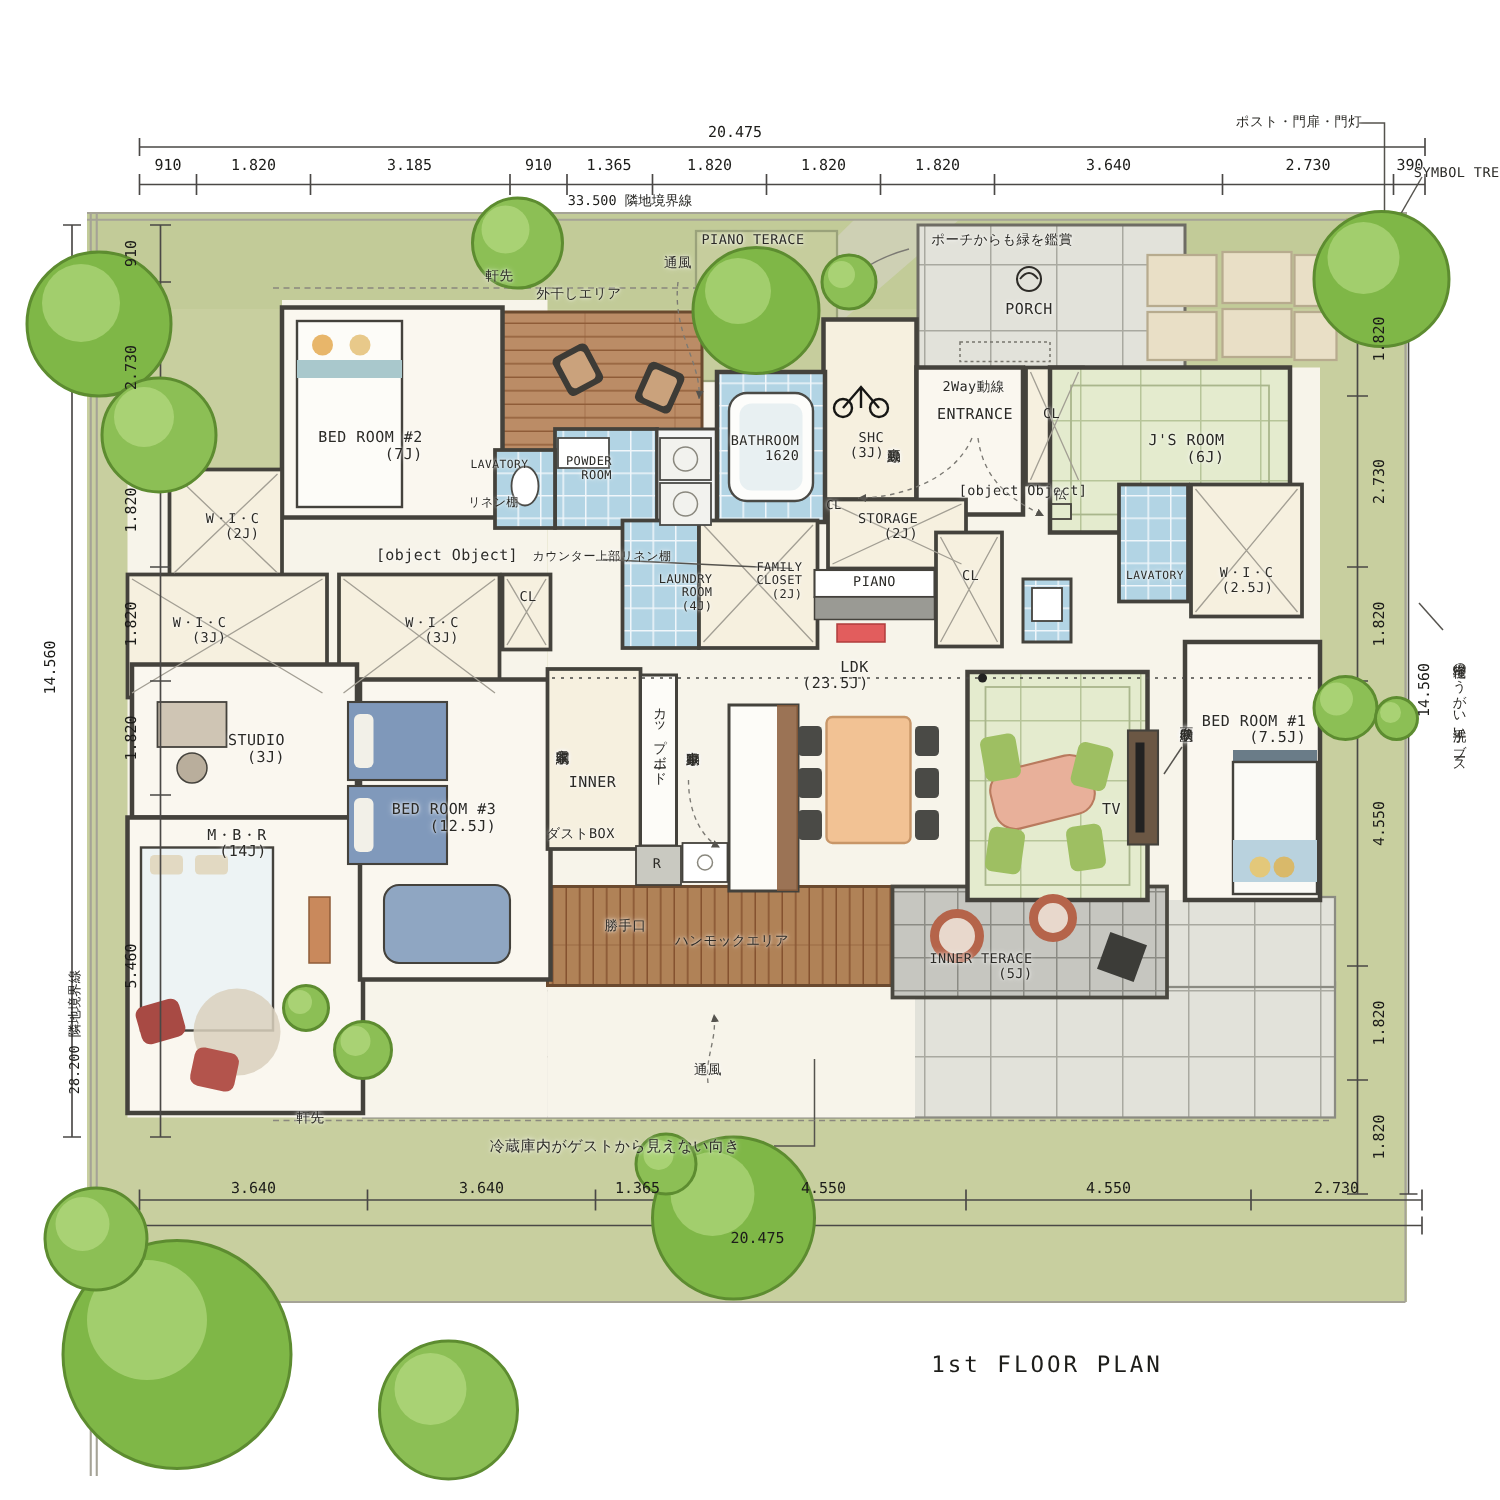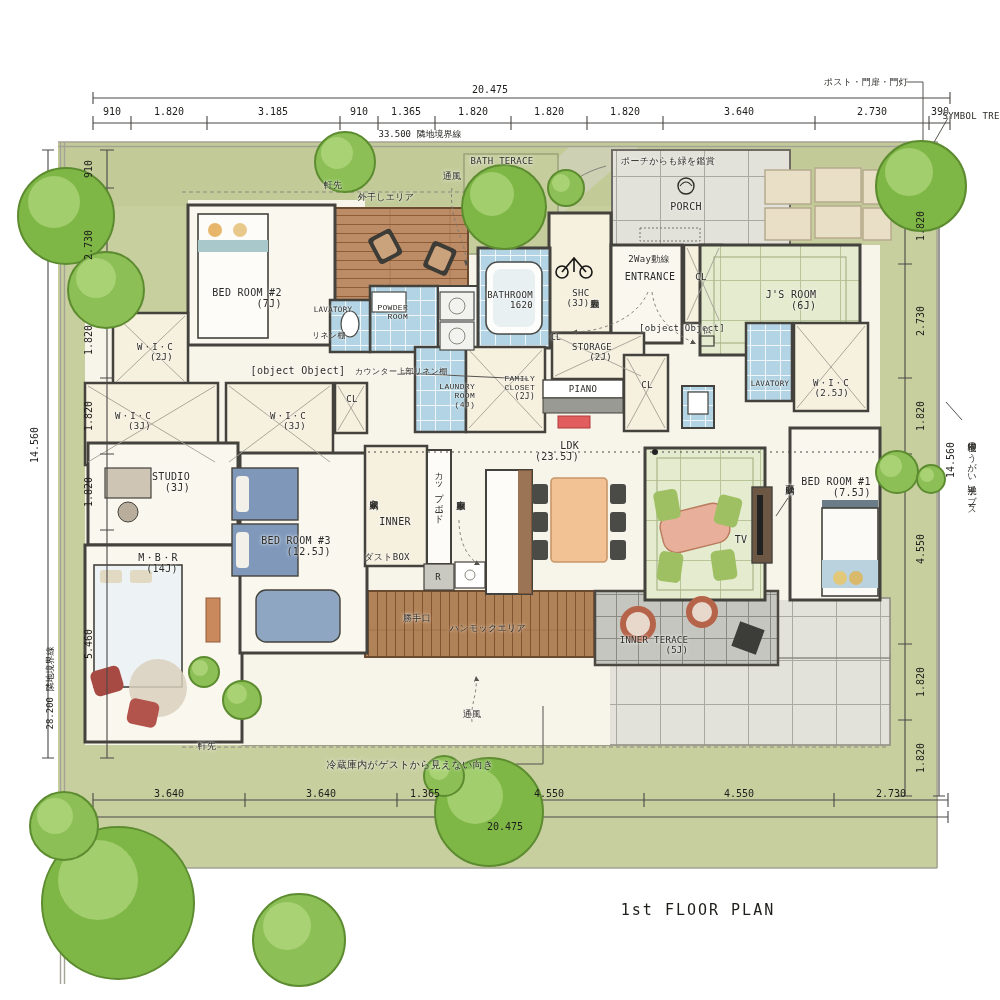--- a/index.html
+++ b/index.html
@@ -4,21 +4,21 @@
 <style>
   html,body{margin:0;padding:0;background:#fff;}
   #stage{position:relative;width:1000px;height:1000px;overflow:hidden;background:#fff;
          font-family:"DejaVu Sans Mono","Liberation Sans",sans-serif;}
   #scene{position:absolute;left:0;top:0;}
   .lbl{position:absolute;transform:translate(-50%,-50%);white-space:nowrap;color:#2b2a26;
        text-align:right;line-height:1.12;letter-spacing:.3px;
        text-shadow:0 0 2px rgba(255,255,255,.95),0 0 4px rgba(255,255,255,.8);}
   .rlabel span{display:block;}
   .s7{font-size:7.5px}.s8{font-size:8px}.s9{font-size:9px}.s10{font-size:10px}
-  .wrap{white-space:normal;font-family:Liberation Mono, monospace;}
+  .wrap{white-space:normal;}
   .w62{width:62px}.w56{width:56px}.w52{width:52px}
   .dim{position:absolute;transform:translate(-50%,-50%);font-size:10px;color:#1d1d1a;white-space:nowrap;}
   .dimv{transform:translate(-50%,-50%) rotate(-90deg);}
   .vjp{writing-mode:vertical-rl;text-orientation:mixed;transform:translate(-50%,-50%);}
   .watermark{font-family:"DejaVu Sans",sans-serif;font-size:27px;color:#8f8f8f;opacity:.8;
              letter-spacing:1px;text-shadow:none;}
   .title{font-size:15px;letter-spacing:2px;color:#1d1d1a;text-shadow:none;}
 </style>
 </head>
 <body>
@@ -386,21 +386,21 @@
       <span>W・I・C</span>
       <span>(3J)</span>
     </div>
 <div class="lbl rlabel s9" style="left:288px;top:421px">
       <span>W・I・C</span>
       <span>(3J)</span>
     </div>
 <div class="lbl s9" style="left:352px;top:399px">CL</div>
 <div class="lbl s10" style="left:298px;top:371px">[object Object]</div>
 <div class="lbl s8" style="left:355px;top:372px;transform:translate(0,-50%)">カウンター上部リネン棚</div>
-<div class="lbl rlabel s10" style="left:171px;top:482px">
+<div class="lbl rlabel s10" style="left:171px;top:500px">
       <span>STUDIO</span>
       <span>(3J)</span>
     </div>
 <div class="lbl rlabel s10" style="left:158px;top:563px">
       <span>M・B・R</span>
       <span>(14J)</span>
     </div>
 <div class="lbl rlabel s10" style="left:296px;top:546px">
       <span>BED ROOM #3</span>
       <span>(12.5J)</span>
@@ -466,21 +466,21 @@
 <div class="lbl rlabel s9" style="left:654px;top:645px">
       <span>INNER TERACE</span>
       <span>(5J)</span>
     </div>
 
 <div class="lbl s9" style="left:866px;top:82px">ポスト・門扉・門灯</div>
 <div class="lbl s9" style="left:974px;top:116px">SYMBOL TREE</div>
 <div class="lbl s9" style="left:333px;top:185px">軒先</div>
 <div class="lbl s9" style="left:386px;top:197px">外干しエリア</div>
 <div class="lbl s9" style="left:452px;top:176px">通風</div>
-<div class="lbl s9" style="left:502px;top:161px">BATH TERACE</div>
+<div class="lbl s9" style="left:502px;top:161px">PIANO TERACE</div>
 <div class="lbl s9" style="left:668px;top:161px">ポーチからも緑を鑑賞</div>
 <div class="lbl s9" style="left:417px;top:618px">勝手口</div>
 <div class="lbl s9" style="left:488px;top:628px">ハンモックエリア</div>
 <div class="lbl s9" style="left:472px;top:714px">通風</div>
 <div class="lbl s9" style="left:207px;top:746px">軒先</div>
 <div class="lbl s10" style="left:410px;top:765px">冷蔵庫内がゲストから見えない向き</div>
 <div class="lbl vjp s9" style="left:972px;top:473px">帰宅後のうがい手洗いブース</div>
 
 <div class="lbl title" style="left:698px;top:910px">1st FLOOR PLAN</div>
 

